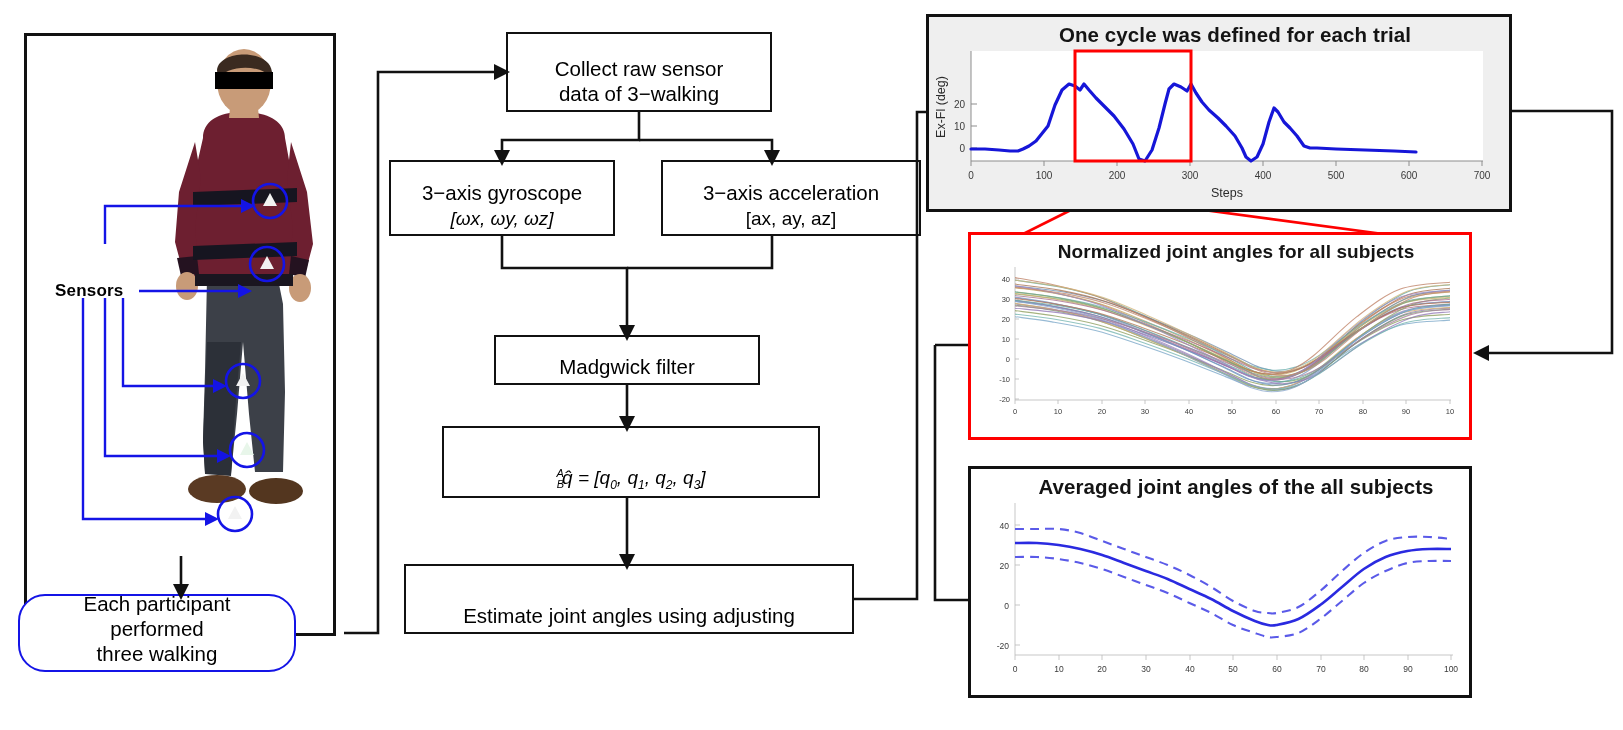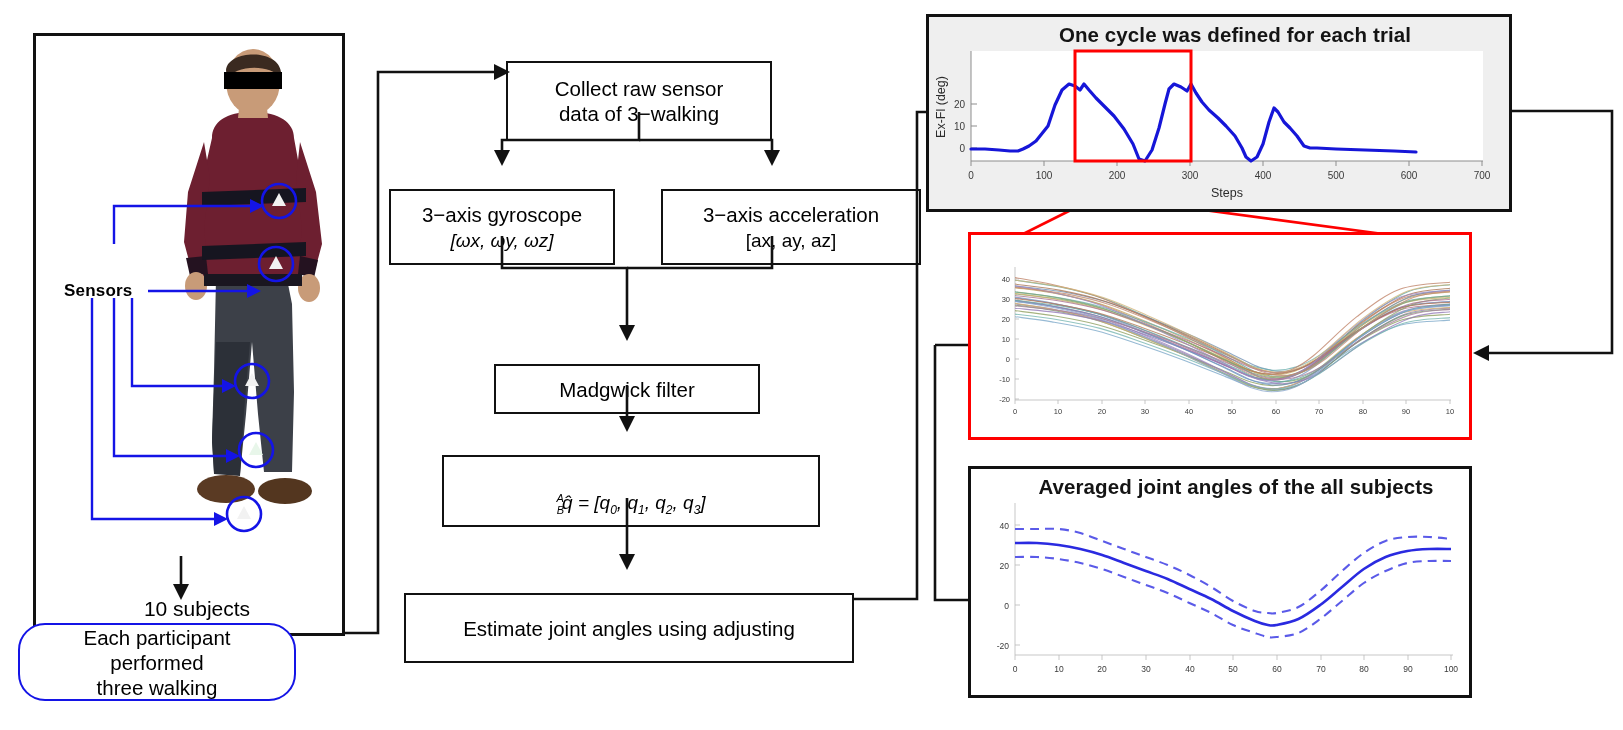--- a/index.html
+++ b/index.html
@@ -7,27 +7,26 @@
     width:1623px;height:730px;position:relative;overflow:hidden;
     font-family:"Liberation Sans", sans-serif;
     color:#000;
   }
 
   
   .fbox{
     position:absolute;
     border:2.5px solid #111;
     background:#fff;
-    display:flex;align-items:center;justify-content:center;
+    display:flex;align-items:flex-end;justify-content:center;
     text-align:center;
     font-size:20.5px;
     line-height:1.22;
     box-sizing:border-box;
     padding:4px 16px;
-    margin-top:29px;
   }
   .fbox.blue{border-color:#1414e6;}
 
   .panel{
     position:absolute;
     border:3px solid #111;
     background:#fff;
     box-sizing:border-box;
   }
   .panel.red{border-color:#fe0000;border-width:3.5px;}
@@ -38,21 +37,21 @@
     font-weight:bold;
     font-size:20.5px;
     letter-spacing:.1px;
     margin-top:6px;
     color:#141414;
     padding-left:32px;
   }
   .ptitle.sm{font-size:19px;}
 
   
-  #subject-panel{left:24px;top:33px;width:312px;height:603px;margin-left:9px;}
+  #subject-panel{left:24px;top:33px;width:312px;height:603px;}
   #sensors-label{
     position:absolute;left:28px;top:245px;
     font-weight:bold;font-size:17px;letter-spacing:.2px;
   }
   #subjects-caption{
     position:absolute;left:16px;right:0;bottom:12px;
     text-align:center;font-size:21px;
   }
 
   
@@ -277,20 +276,21 @@
     <text class="axname" x="298" y="152" text-anchor="middle">Steps</text>
     <text class="axname" x="16" y="62" text-anchor="middle" transform="rotate(-90 16 62)">Ex-Fl (deg)</text>
 
     <path class="trace" d="M42 104 L56 104 L70 105 L81 106 L89 106 L94 104 L100 101 L107 96 L119 81 L126 60 L133 45 L140 39 L146 41 L151 45 L155 39 L160 45 L167 53 L175 61 L185 71 L195 84 L204 99 L210 114 L216 116 L223 105 L230 83 L236 59 L240 44 L245 39 L252 42 L258 46 L262 39 L267 48 L273 57 L280 65 L289 73 L297 81 L306 91 L313 103 L317 112 L322 116 L328 112 L334 99 L340 77 L345 63 L349 67 L355 77 L361 83 L368 91 L375 101 L381 103 L388 103 L407 104 L436 105 L465 106 L487 107"></path>
 
     <rect x="146" y="6" width="116" height="110" fill="none" stroke="#fe0000" stroke-width="3"></rect>
   </svg>
 </div>
 
 <div class="panel red" id="chart-panel-normalized" style="left:968px;top:232px;width:504px;height:208px;">
+  <div class="ptitle sm">Normalized joint angles for all subjects</div>
 
   <svg width="498" height="170" viewBox="0 0 498 170" style="left:0;top:28px;">
     <path class="axline light" d="M44 4 L44 137"></path>
     <path class="axline light" d="M44 137 L480 137"></path>
     <g>
       <path class="axline light" d="M44 16 L48 16"></path>
         <text class="axlabel tiny" x="39" y="19" text-anchor="end">40</text>
       <path class="axline light" d="M44 36 L48 36"></path>
         <text class="axlabel tiny" x="39" y="39" text-anchor="end">30</text>
       <path class="axline light" d="M44 56 L48 56"></path>

